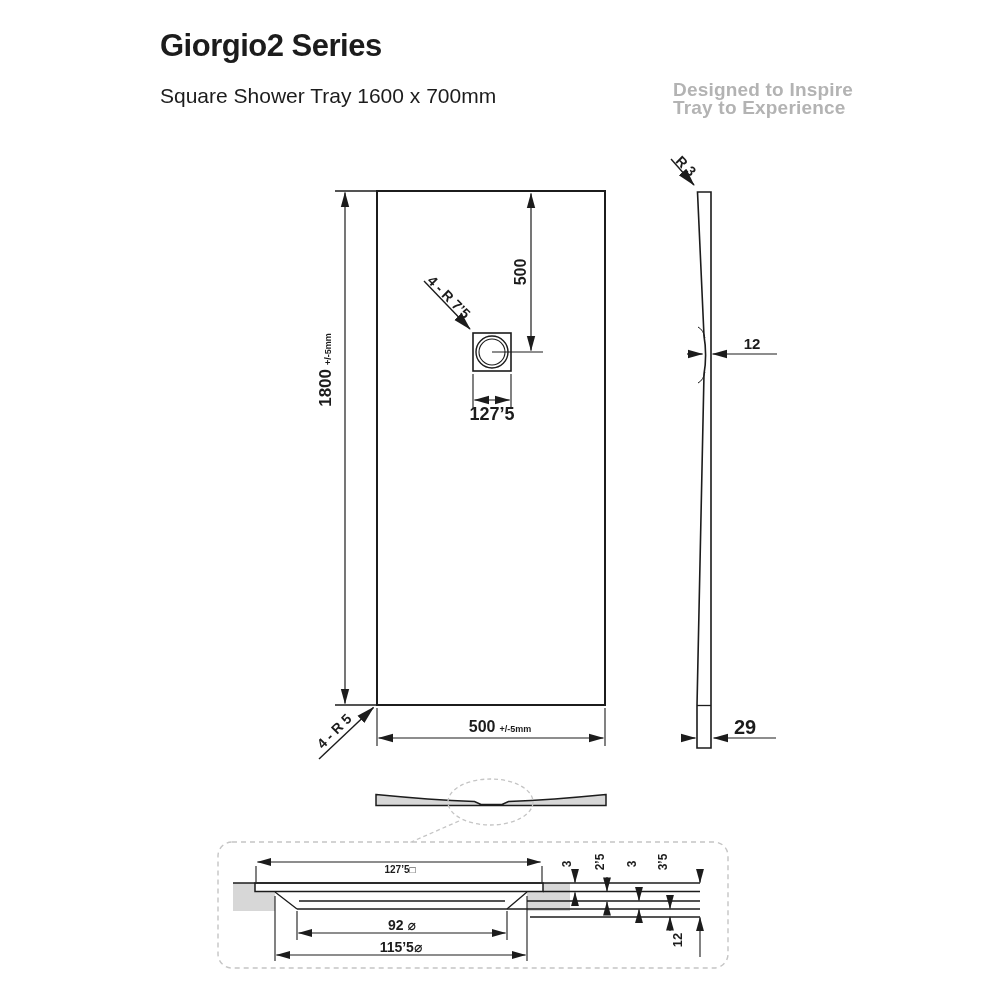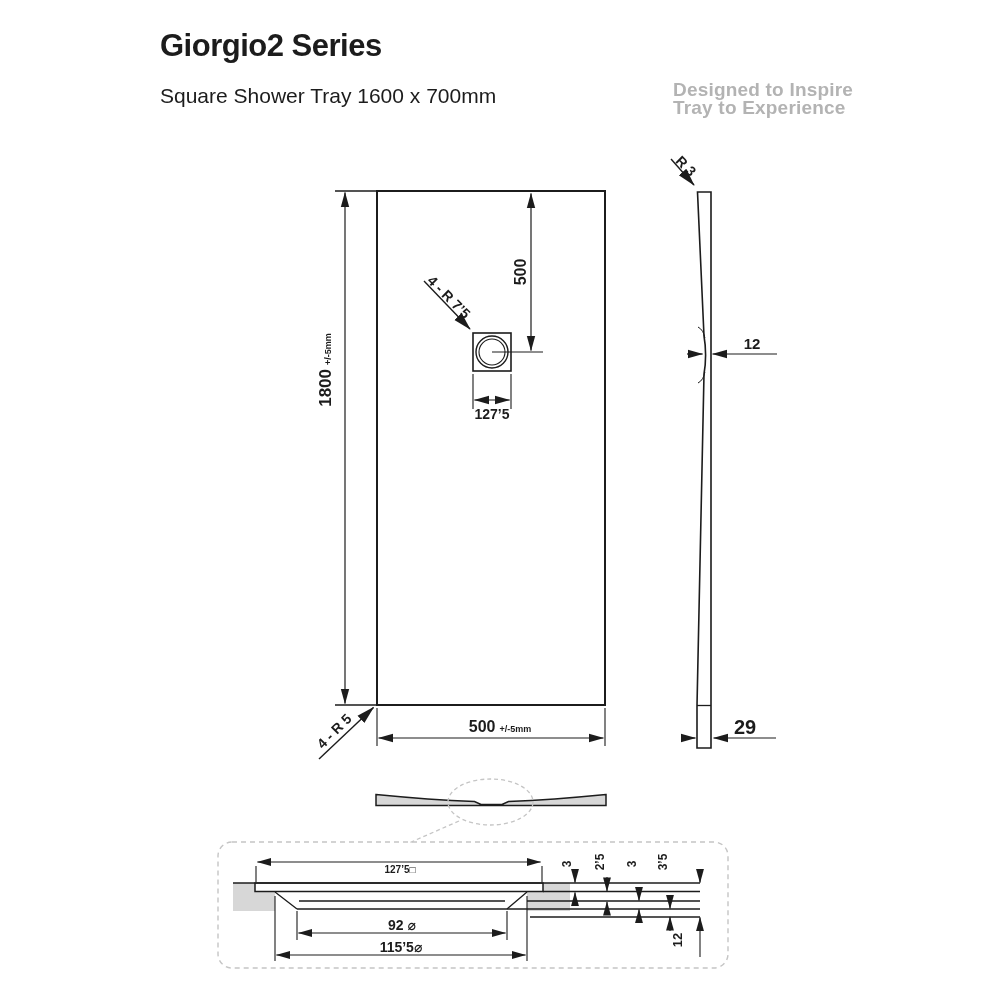--- a/index.html
+++ b/index.html
@@ -105,21 +105,21 @@
   <div class="tl title" style="left:160px;top:28px">Giorgio2 Series</div>
   <div class="tl subtitle" style="left:160px;top:84px">Square Shower Tray 1600 x 700mm</div>
 
   <div class="tl tagline" style="left:673px;top:79px">Designed to Inspire</div>
   <div class="tl tagline" style="left:673px;top:97px">Tray to Experience</div>
 
   <div class="lbl rotccw" style="left:325px;top:370px;font-size:17px">
     <span>1800</span><span class="tol">+/-5mm</span>
   </div>
   <div class="lbl rotccw" style="left:521px;top:272px;font-size:16px">500</div>
-  <div class="lbl" style="left:492px;top:414px;font-size:14px">127’5</div>
+  <div class="lbl" style="left:492px;top:414px;font-size:18px">127’5</div>
   <div class="lbl rot45" style="left:449px;top:297px;font-size:14px">4 - R 7’5</div>
   <div class="lbl rotm45" style="left:334px;top:731px;font-size:14px">4 - R 5</div>
   <div class="lbl" style="left:500px;top:727px;font-size:16px">
     <span>500</span><span class="tol">+/-5mm</span>
   </div>
 
   <div class="lbl rot45" style="left:686px;top:166px;font-size:14px">R 3</div>
   <div class="lbl" style="left:752px;top:343px;font-size:15px">12</div>
   <div class="lbl" style="left:745px;top:727px;font-size:20px">29</div>
 

